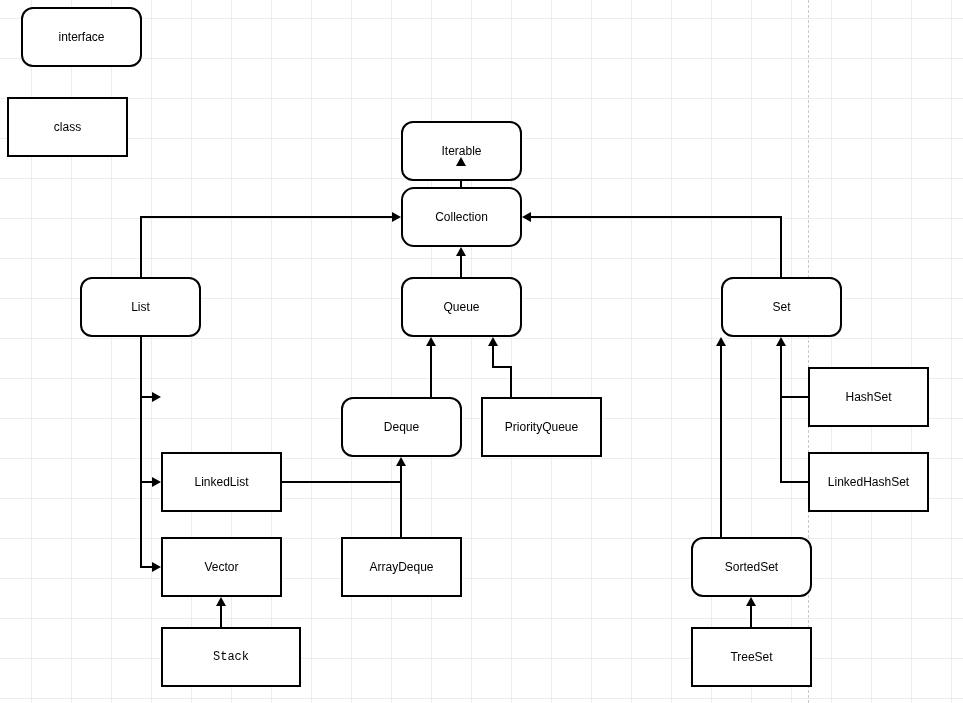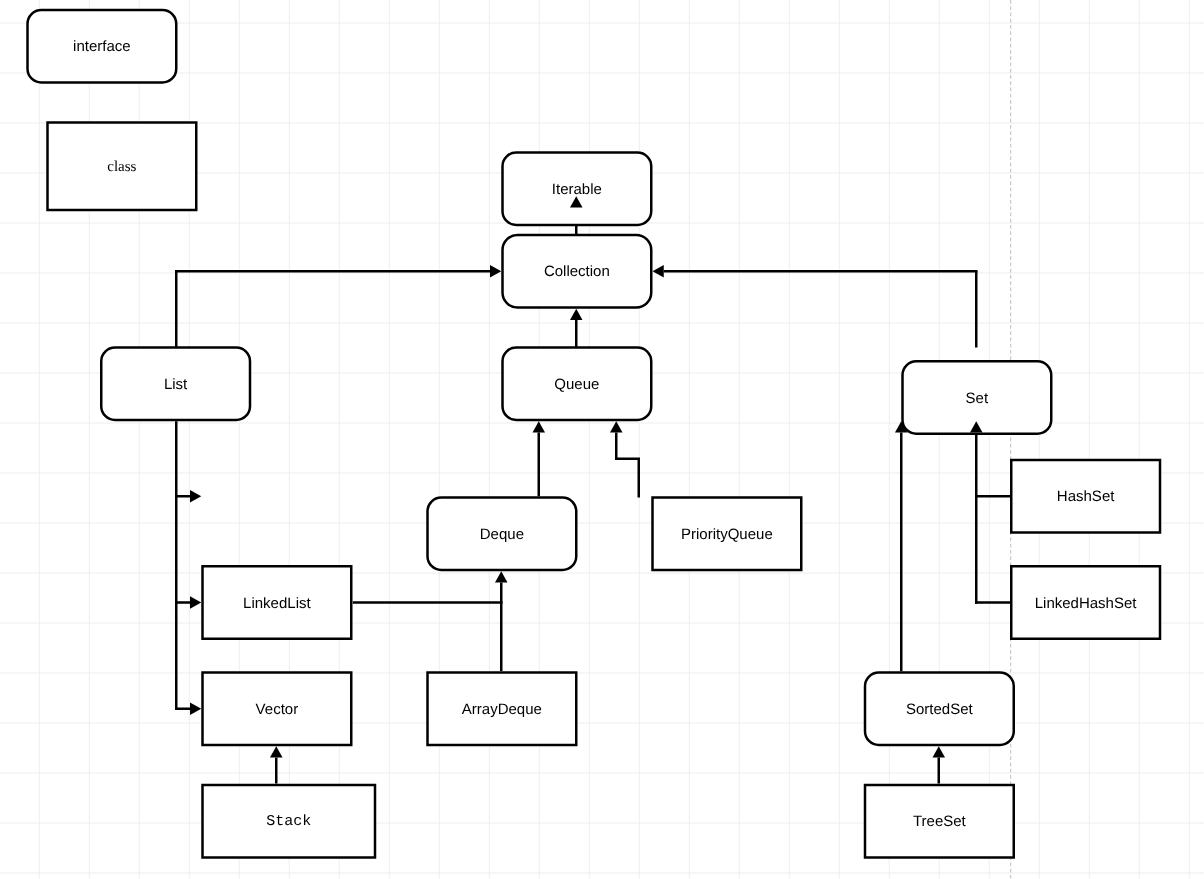--- a/index.html
+++ b/index.html
@@ -127,50 +127,50 @@
 
   <div class="edge v" style="left:720px; top:346px; height:191px;"></div>
   <div class="arrow up" style="left:716px; top:337px;"></div>
 
   <div class="edge v" style="left:750px; top:606px; height:21px;"></div>
   <div class="arrow up" style="left:746px; top:597px;"></div>
 
   <div class="node iface" style="left:21px; top:7px; width:121px; height:60px;">
     <span>interface</span>
   </div>
-  <div class="node cls" style="left:37px; top:97px; width:121px; height:72px;font-family:Liberation Serif, serif;">
+  <div class="node cls" style="left:7px; top:97px; width:121px; height:60px;">
     <span>class</span>
   </div>
 
   <div class="node iface" style="left:401px; top:97px; width:121px; height:60px;margin-top:24px;">
     <span>Iterable</span>
   </div>
 
   <div class="node iface" style="left:401px; top:187px; width:121px; height:60px;border-radius:13px;">
     <span>Collection</span>
   </div>
 
   <div class="node iface" style="left:80px; top:277px; width:121px; height:60px;">
     <span>List</span>
   </div>
 
   <div class="node iface" style="left:401px; top:277px; width:121px; height:60px;">
     <span>Queue</span>
   </div>
 
-  <div class="node iface" style="left:721px; top:288px; width:121px; height:60px;">
+  <div class="node iface" style="left:721px; top:277px; width:121px; height:60px;">
     <span>Set</span>
   </div>
 
 
   <div class="node iface" style="left:341px; top:397px; width:121px; height:60px;">
     <span>Deque</span>
   </div>
 
-  <div class="node cls" style="left:481px; top:397px; width:121px; height:60px;margin-left:40px;">
+  <div class="node cls" style="left:481px; top:397px; width:121px; height:60px;">
     <span>PriorityQueue</span>
   </div>
 
   <div class="node cls" style="left:808px; top:367px; width:121px; height:60px;">
     <span>HashSet</span>
   </div>
 
   <div class="node cls" style="left:161px; top:452px; width:121px; height:60px;">
     <span>LinkedList</span>
   </div>

